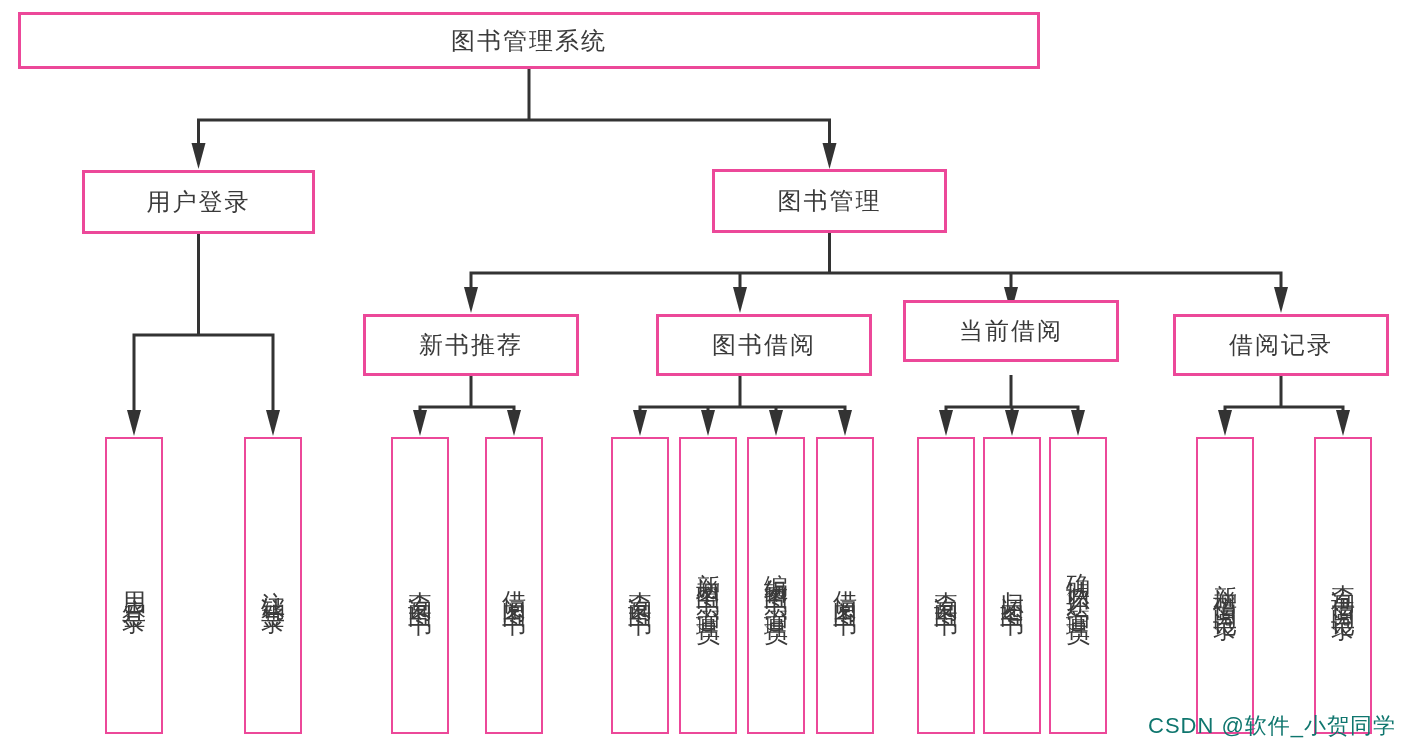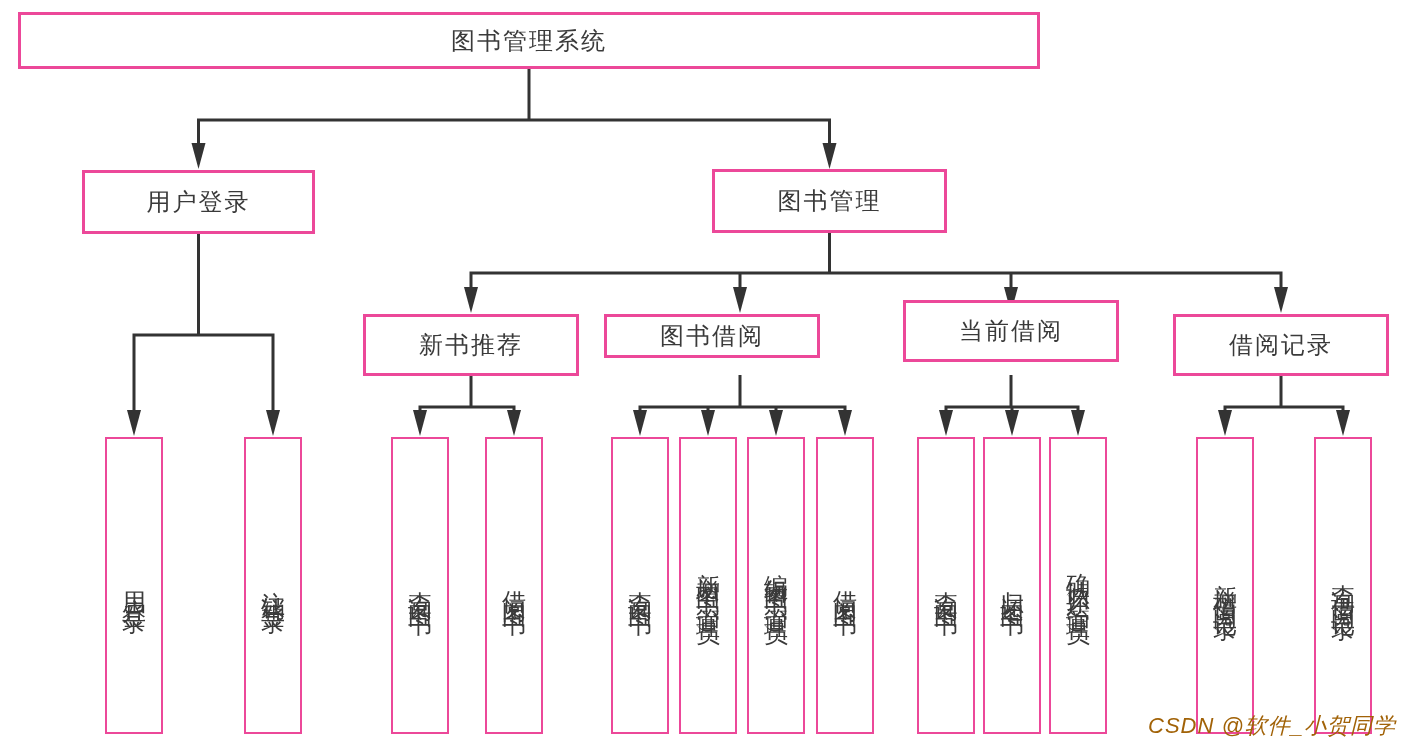--- a/index.html
+++ b/index.html
@@ -32,24 +32,23 @@
     font-size:24px;
     letter-spacing:7px;
     color:#3a3a3a;
     white-space:nowrap;
   }
   .watermark {
     position:absolute;
     left:1148px; top:711px;
     font-size:22px;
     letter-spacing:1px;
-    color:#a16207;
+    color:#0f766e;
     z-index:5;
     white-space:nowrap;
-    font-style:italic;
   }
 </style>
 </head>
 <body>
 
 <div class="canvas">
 
   <svg class="connectors" width="1405" height="747" viewBox="0 0 1405 747">
     <g stroke="#333333" stroke-width="3" fill="none">
 
@@ -89,21 +88,21 @@
       <polygon points="1336,410 1350,410 1343,436"></polygon>
     </g>
   </svg>
 
   <div class="box" style="left:18px;top:12px;width:1022px;height:57px">图书管理系统</div>
 
   <div class="box" style="left:82px;top:170px;width:233px;height:64px">用户登录</div>
   <div class="box" style="left:363px;top:314px;width:216px;height:62px">新书推荐</div>
 
   <div class="box" style="left:712px;top:169px;width:235px;height:64px">图书管理</div>
-  <div class="box" style="left:604px;top:314px;width:216px;height:44px">图书借阅</div>
+  <div class="box" style="left:656px;top:314px;width:216px;height:62px">图书借阅</div>
   <div class="box" style="left:903px;top:300px;width:216px;height:62px">当前借阅</div>
   <div class="box" style="left:1173px;top:314px;width:216px;height:62px">借阅记录</div>
 
   <div class="box leaf" style="left:105px;top:437px;width:58px;height:297px">
     <span class="vtext">用户登录</span>
   </div>
   <div class="box leaf" style="left:244px;top:437px;width:58px;height:297px">
     <span class="vtext">注销登录</span>
   </div>
 

